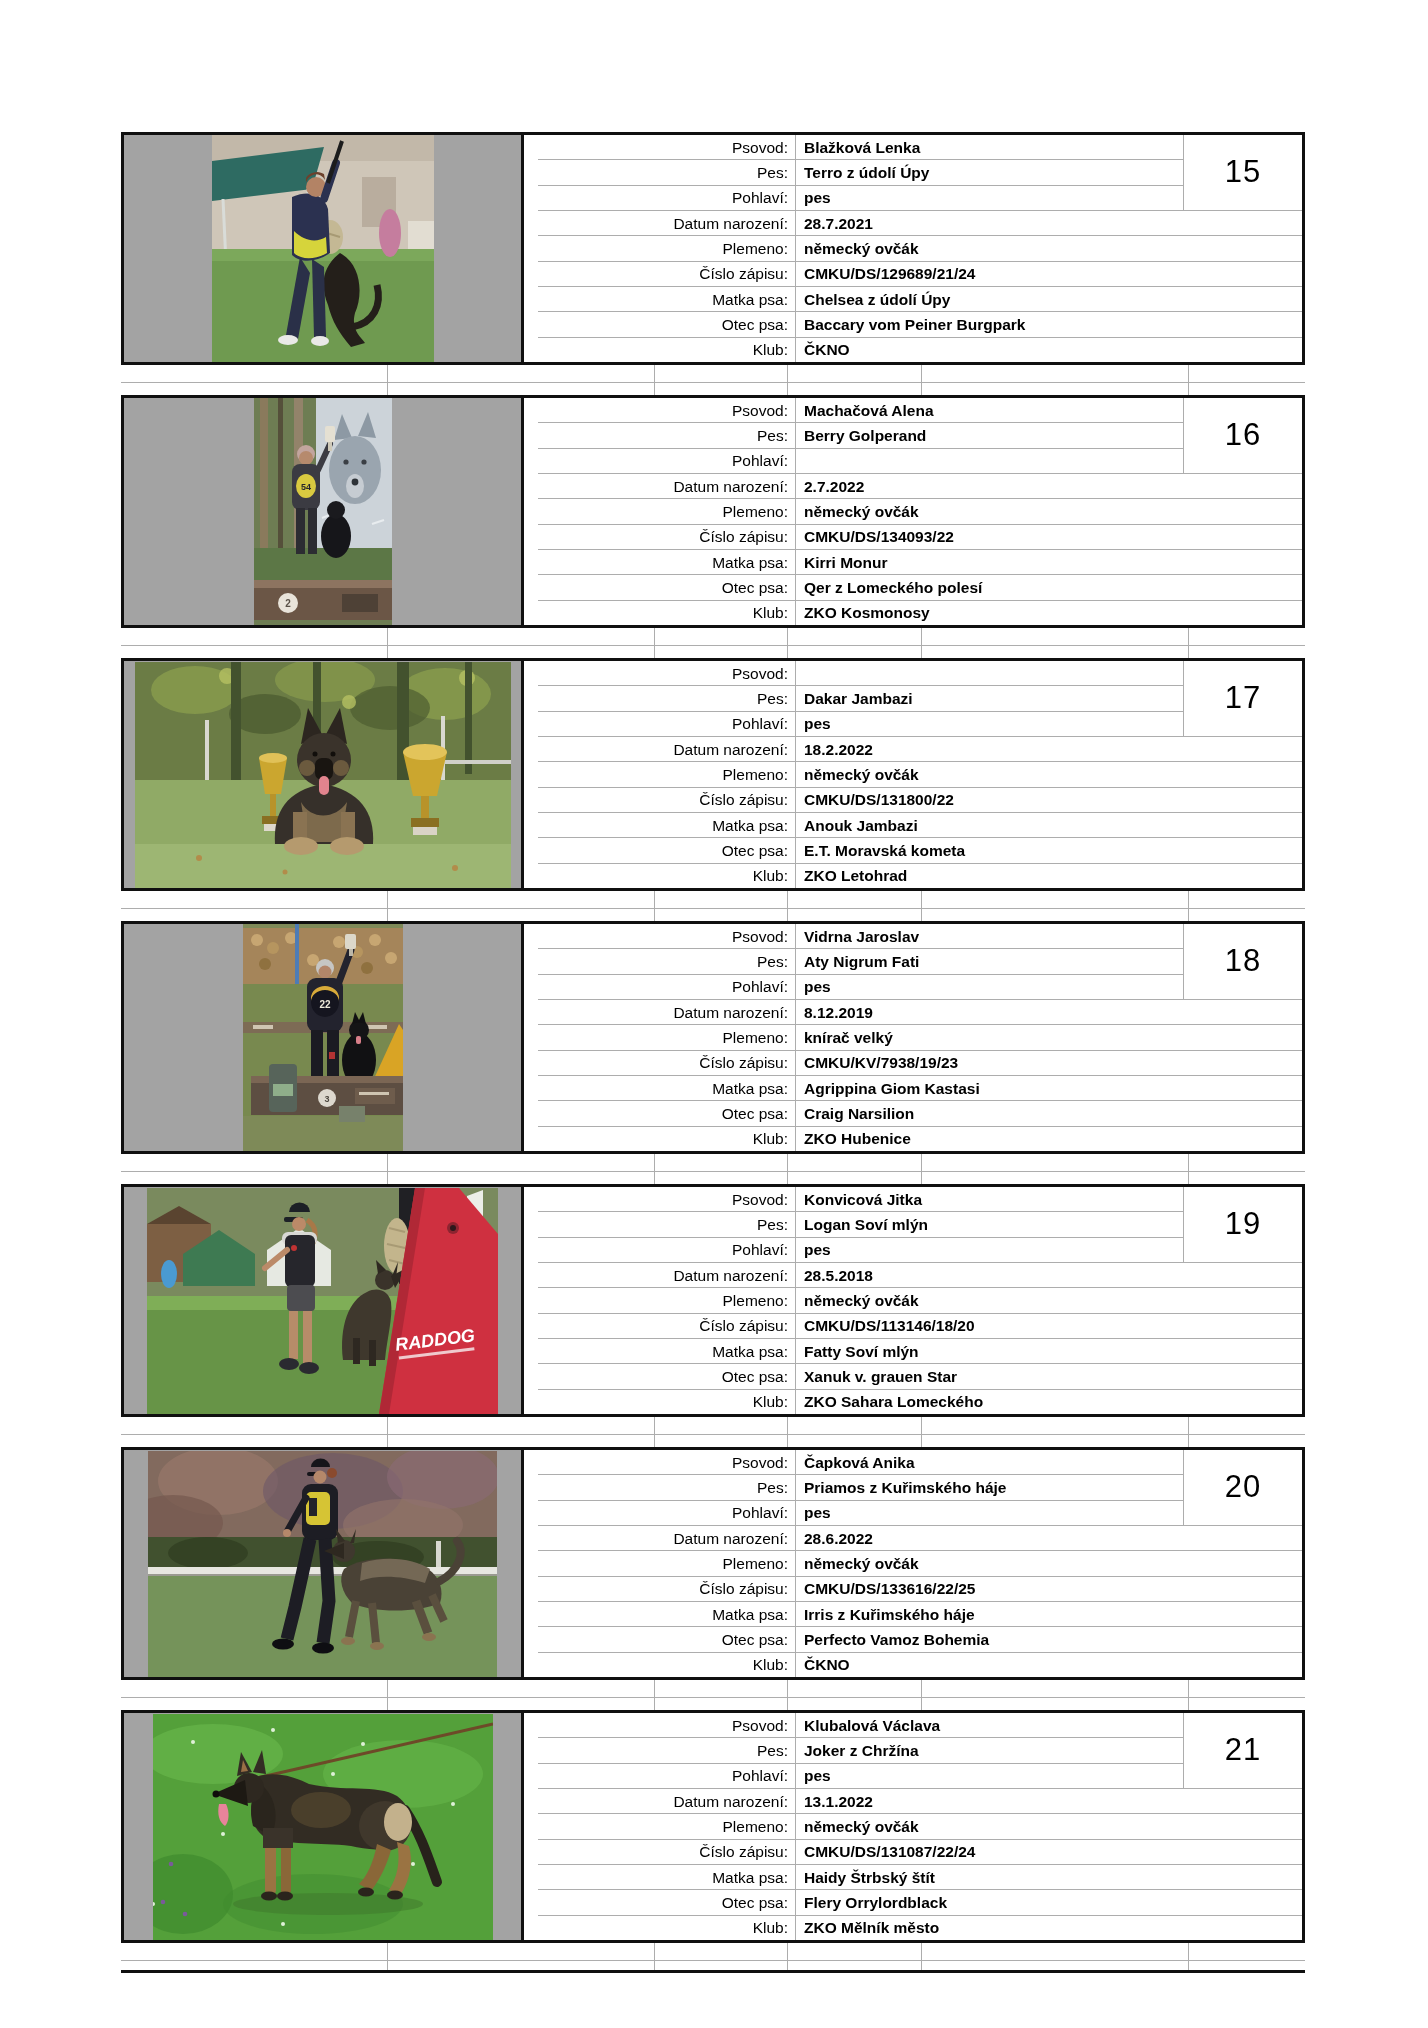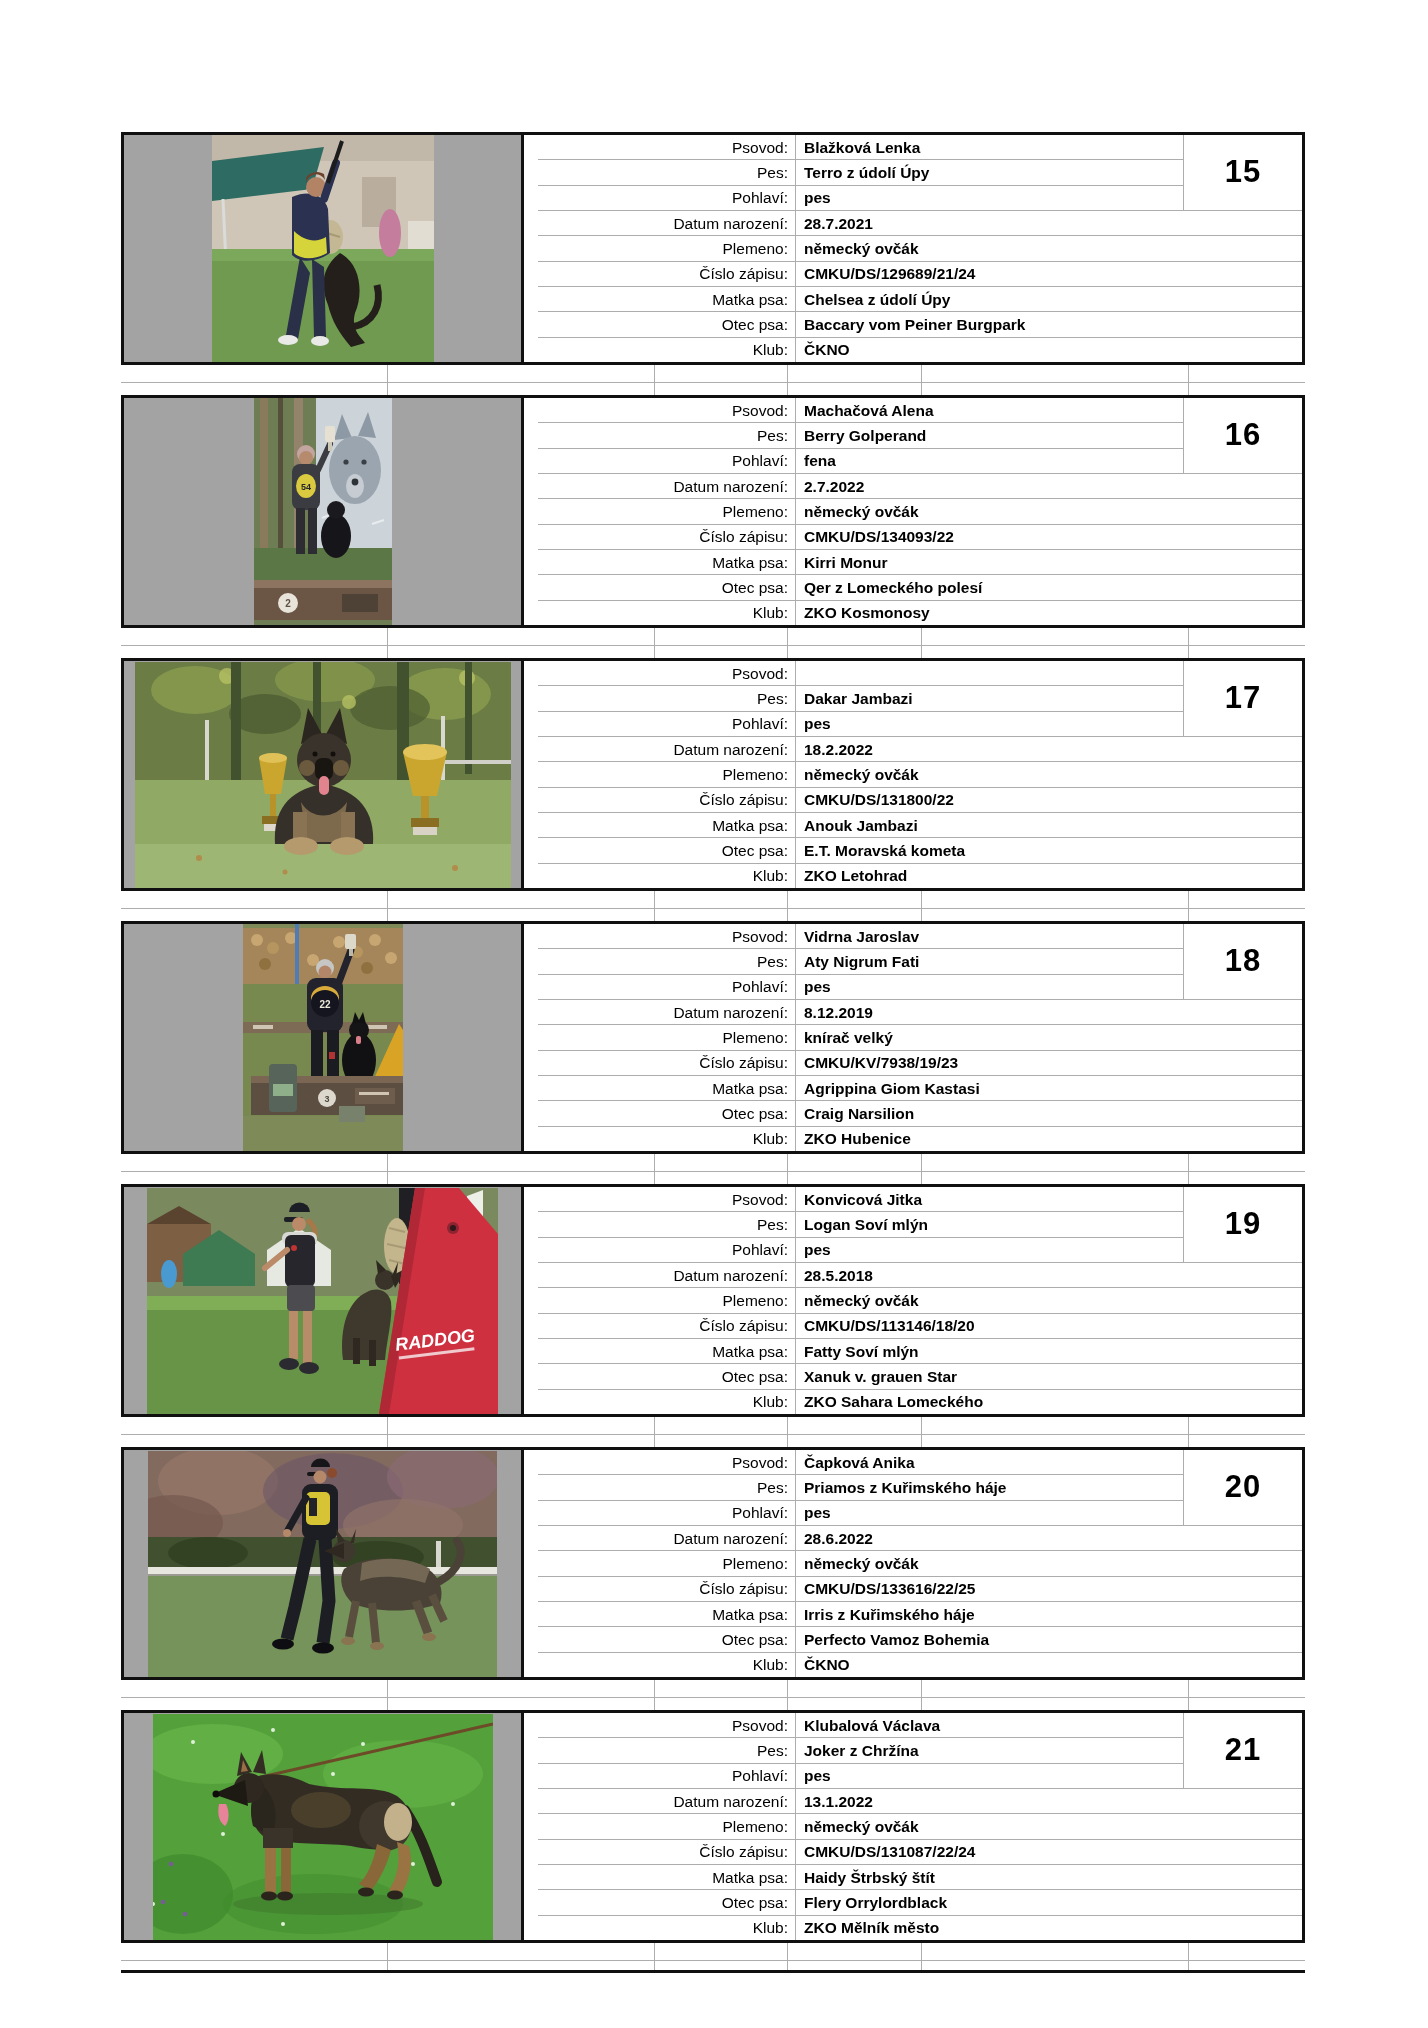--- a/index.html
+++ b/index.html
@@ -8,21 +8,21 @@
 
   .entry{position:absolute;left:121px;width:1184px;height:233px;border:3px solid #101010;box-sizing:border-box;background:#fff;}
   .photo-cell{position:absolute;left:0;top:0;width:400px;height:100%;border-right:3px solid #101010;box-sizing:border-box;
               display:flex;align-items:center;justify-content:center;overflow:hidden;background:#a3a3a3;}
   .fields{position:absolute;left:414px;top:0;right:0;height:100%;display:flex;flex-direction:column;}
   .frow{flex:1 1 0;min-height:0;display:flex;align-items:center;border-bottom:1px solid #adadad;}
   .frow:last-child{border-bottom:none;}
   .flabel{width:258px;box-sizing:border-box;text-align:right;padding-right:7px;font-size:15.5px;white-space:nowrap;border-right:1px solid #adadad;line-height:25px;}
   .fval{flex:1;padding-left:8px;font-size:15.5px;font-weight:700;white-space:nowrap;line-height:25px;}
   .numcell{position:absolute;right:0;top:0;width:119px;height:75.6px;background:#fff;border-left:1px solid #adadad;border-bottom:1px solid #adadad;
-           box-sizing:border-box;display:flex;align-items:center;justify-content:center;font-size:31px;font-weight:700;letter-spacing:1px;}
+           box-sizing:border-box;display:flex;align-items:center;justify-content:center;font-size:31px;font-weight:400;letter-spacing:1px;}
 
   .sep{position:absolute;left:121px;width:1184px;height:30px;box-sizing:border-box;
        background:repeating-linear-gradient(90deg,transparent 0,transparent 132.5px,#adadad 132.5px,#adadad 133.5px);}
   .sep::after{content:"";position:absolute;left:0;right:0;top:17px;height:1px;background:#adadad;}
   .sep.final{border-bottom:3px solid #101010;}
 
   svg text{font-family:"Liberation Sans",sans-serif;}
 </style>
 </head>
 <body>
@@ -142,21 +142,20 @@
       <div class="frow">
           <span class="flabel">Psovod:</span>
           <span class="fval">Machačová Alena</span>
         </div>
       <div class="frow">
           <span class="flabel">Pes:</span>
           <span class="fval">Berry Golperand</span>
         </div>
       <div class="frow">
           <span class="flabel">Pohlaví:</span>
-          <span class="fval">fena</span>
         </div>
       <div class="frow">
           <span class="flabel">Datum narození:</span>
           <span class="fval">2.7.2022</span>
         </div>
       <div class="frow">
           <span class="flabel">Plemeno:</span>
           <span class="fval">německý ovčák</span>
         </div>
       <div class="frow">

